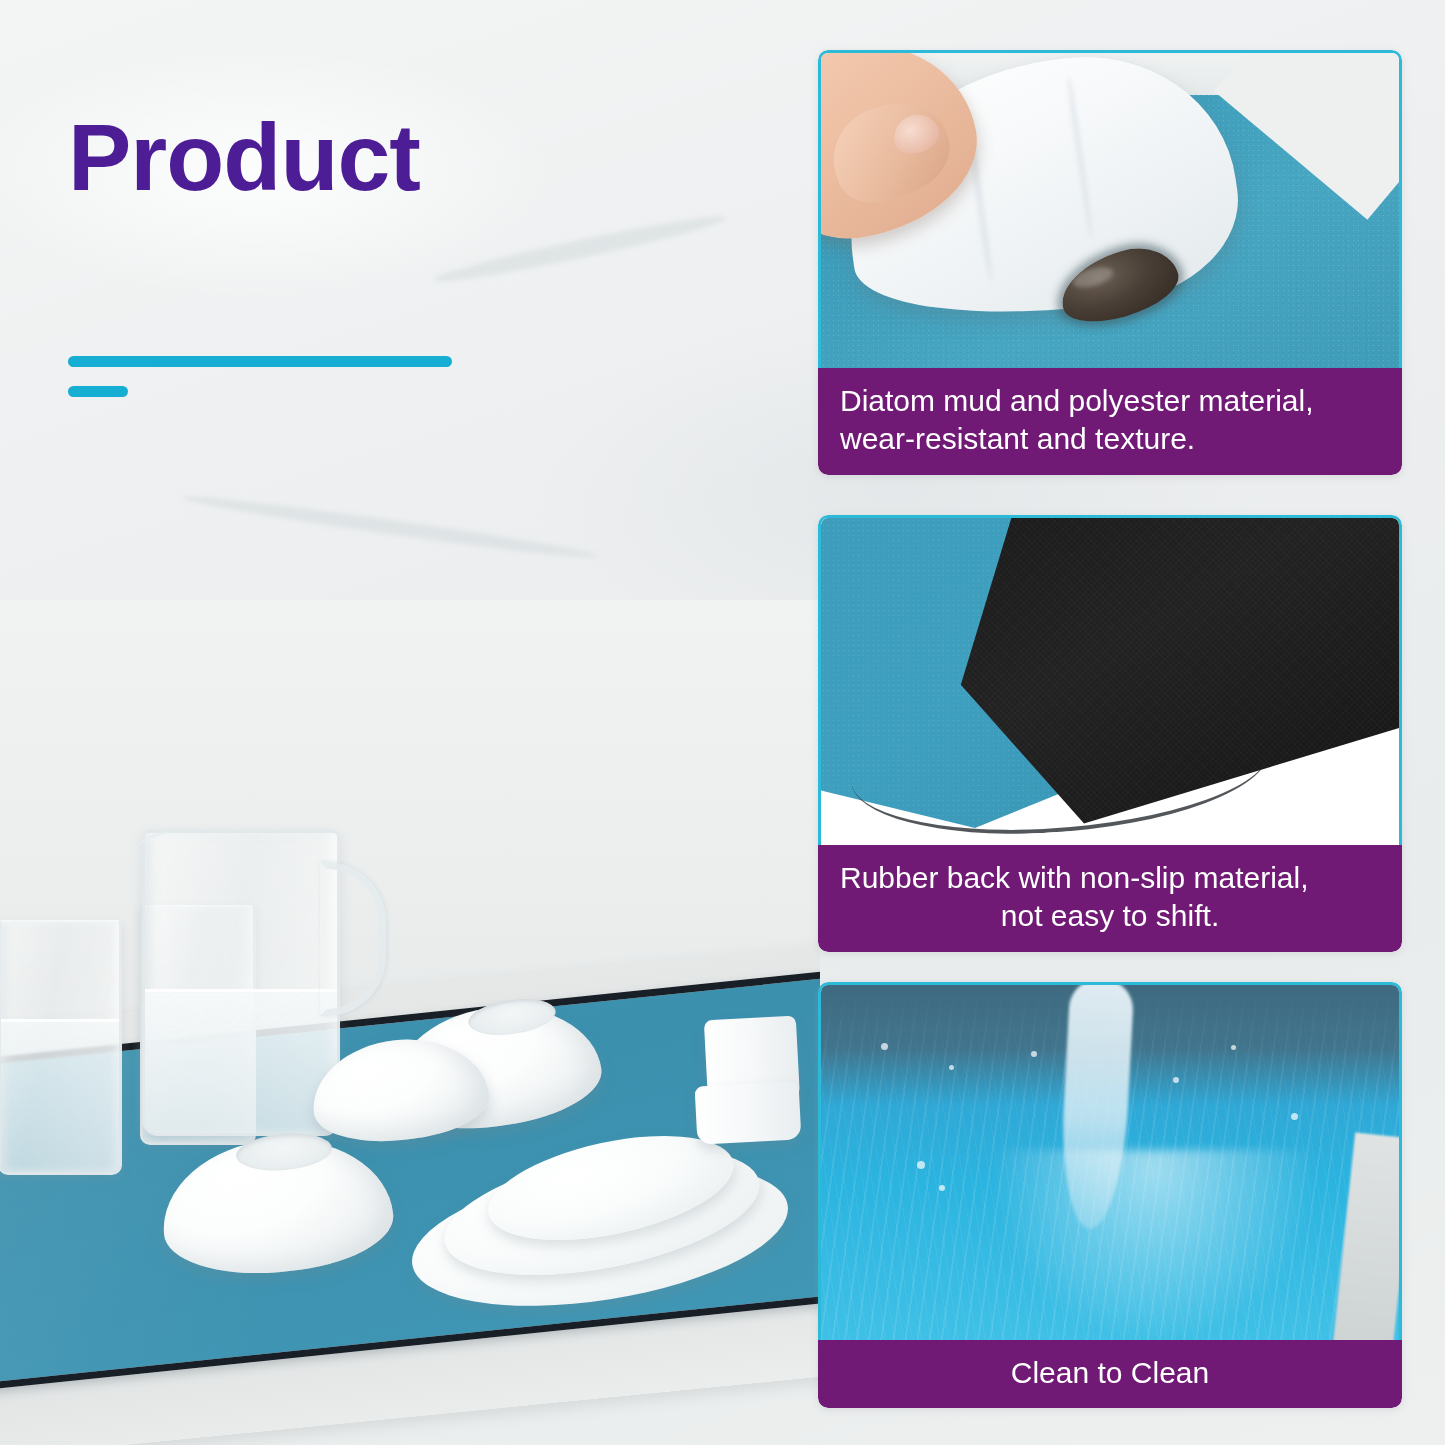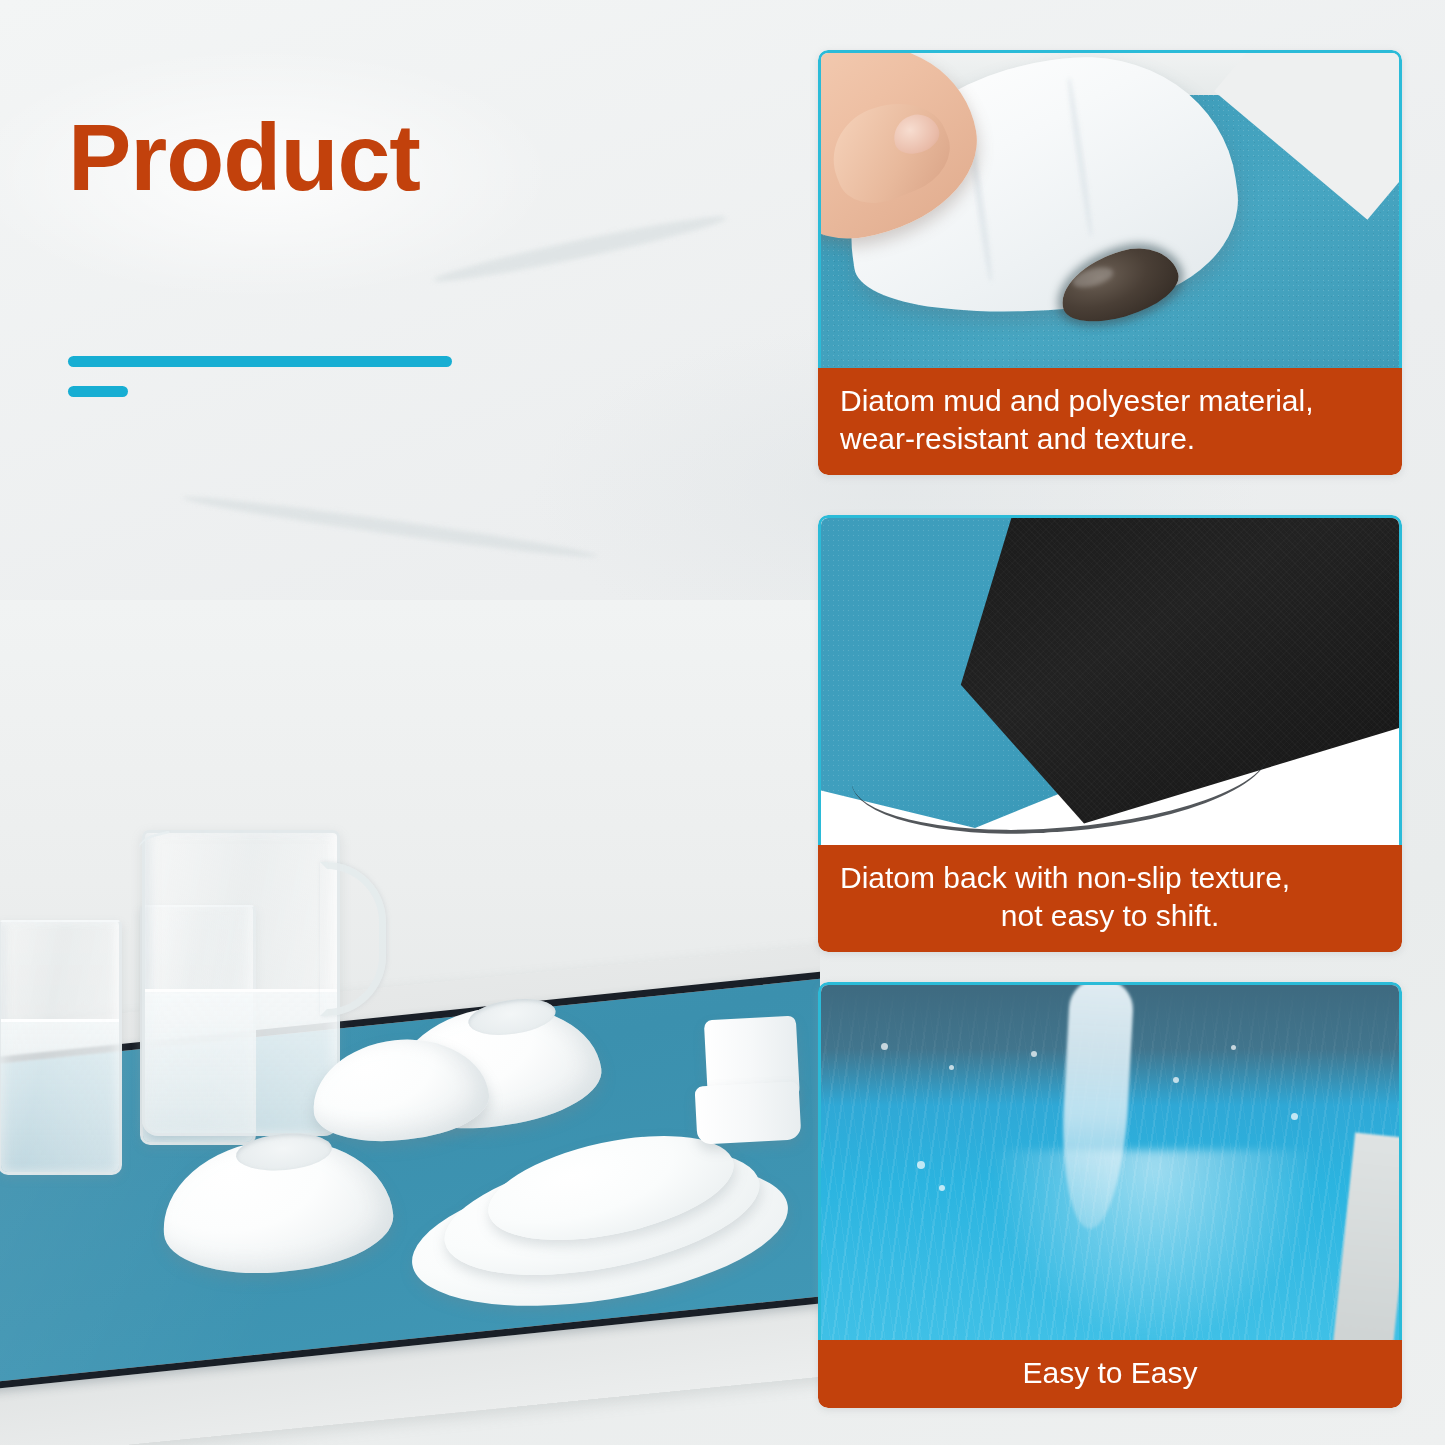--- a/index.html
+++ b/index.html
@@ -33,21 +33,21 @@
     filter: blur(2.5px);
     border-radius: 50%;
   }
 
   
   .title {
     position: absolute;
     left: 68px;
     top: 104px;
     width: 640px;
-    color: #c2410c;
+    color: #4c1d95;
     font-weight: bold;
     font-size: 95px;
     line-height: 1.12;
     letter-spacing: -1px;
   }
   .rule-long {
     position: absolute;
     left: 68px;
     top: 356px;
     width: 384px;
@@ -234,21 +234,21 @@
     position: relative;
     width: 100%;
     overflow: hidden;
     border: 3px solid #2bbbd8;
     border-bottom: none;
     box-sizing: border-box;
     border-radius: 10px 10px 0 0;
     background: #ffffff;
   }
   .caption {
-    background: #c2410c;
+    background: #701a75;
     color: #ffffff;
     font-size: 30px;
     line-height: 1.28;
     padding: 14px 22px 16px 22px;
     box-sizing: border-box;
     border-radius: 0 0 10px 10px;
   }
   .caption.center { text-align: center; }
   .caption .l2 { display: block; }
   .caption.c2 .l2 { text-align: center; }
@@ -537,21 +537,21 @@
       <div class="p2-bg"></div>
       <div class="p2-teal">
         <div class="p2-teal-grain"></div>
       </div>
       <div class="p2-black">
         <div class="p2-black-grain"></div>
       </div>
       <div class="p2-edge"></div>
     </div>
     <div class="caption c2">
-      <span>Diatom back with non-slip texture,</span>
+      <span>Rubber back with non-slip material,</span>
       <span class="l2">not easy to shift.</span>
     </div>
   </div>
 
   <div class="card" style="top:982px;">
     <div class="photo" style="height:358px;">
       <div class="p3-bg"></div>
       <div class="p3-ripple"></div>
       <div class="p3-stream"></div>
       <div class="p3-splash"></div>
@@ -559,17 +559,17 @@
       <div class="p3-bubble" style="left:128px; top:80px; width:5px; height:5px;"></div>
       <div class="p3-bubble" style="left:210px; top:66px; width:6px; height:6px;"></div>
       <div class="p3-bubble" style="left:352px; top:92px; width:6px; height:6px;"></div>
       <div class="p3-bubble" style="left:410px; top:60px; width:5px; height:5px;"></div>
       <div class="p3-bubble" style="left:470px; top:128px; width:7px; height:7px;"></div>
       <div class="p3-bubble" style="left:96px; top:176px; width:8px; height:8px;"></div>
       <div class="p3-bubble" style="left:118px; top:200px; width:6px; height:6px;"></div>
       <div class="p3-counter"></div>
     </div>
     <div class="caption center">
-      <span>Easy to Easy</span>
+      <span>Clean to Clean</span>
     </div>
   </div>
 
 </div>
 
 </body></html>

